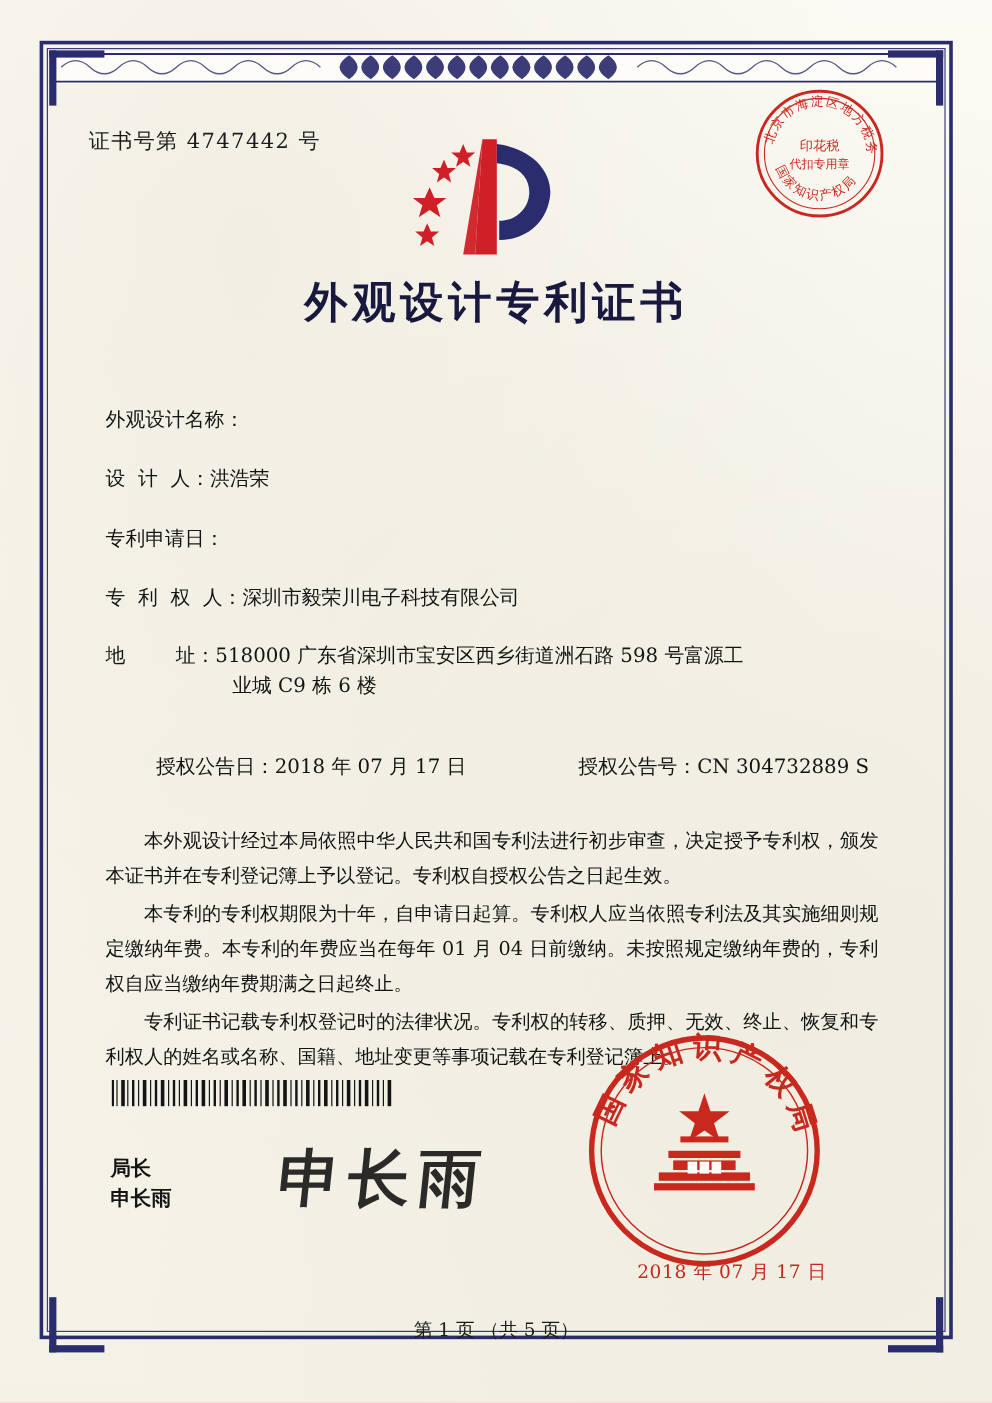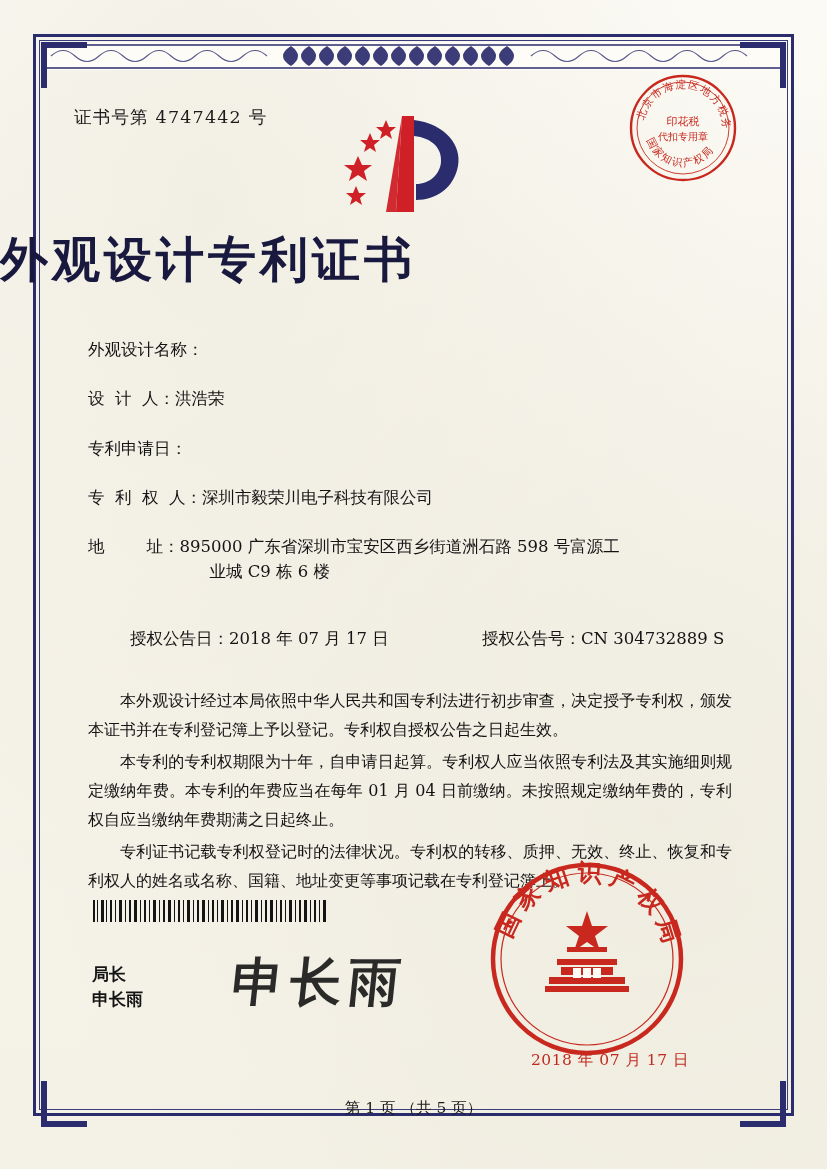--- a/index.html
+++ b/index.html
@@ -94,21 +94,22 @@
     top: 72px;
     width: 112px;
     height: 112px;
   }
 
   .title {
     position: absolute;
     left: 0;
     right: 0;
     top: 228px;
-    font-size: 48px;
+    text-align: center;
+    font-size: 36px;
     letter-spacing: 4px;
     font-weight: bold;
     color: #19193f;
     font-family: "DejaVu Serif", serif;
   }
 
   .fields {
     position: absolute;
     left: 88px;
     top: 338px;
@@ -125,21 +126,21 @@
   }
   .field-label {
     white-space: pre;
     flex: 0 0 auto;
   }
   .field-value {
     flex: 1 1 auto;
   }
   .field-value .cont {
     display: block;
-    margin-left: 30px;
+    margin-left: 14px;
   }
   .pubrow {
     display: flex;
     font-size: 16.5px;
     color: #141414;
     font-family: "DejaVu Serif", serif;
     margin-bottom: 10px;
   }
   .pubrow .left { width: 352px; white-space: pre; }
   .pubrow .right { white-space: pre; }
@@ -311,21 +312,21 @@
     <div class="field-row">
       <span class="field-label">专利申请日：</span>
     </div>
     <div class="field-row">
       <span class="field-label">专  利  权  人：</span>
       <span class="field-value">深圳市毅荣川电子科技有限公司</span>
     </div>
     <div class="field-row">
       <span class="field-label">地        址：</span>
       <span class="field-value">
-        <span>895000  广东省深圳市宝安区西乡街道洲石路 598 号富源工</span>
+        <span>518000  广东省深圳市宝安区西乡街道洲石路 598 号富源工</span>
         <span class="cont">业城 C9 栋 6 楼</span>
       </span>
     </div>
     <div class="pubrow">
       <span class="left">
         <span>授权公告日：</span><span>2018 年 07 月 17 日</span>
       </span>
       <span class="right">
         <span>授权公告号：</span><span>CN 304732889 S</span>
       </span>

